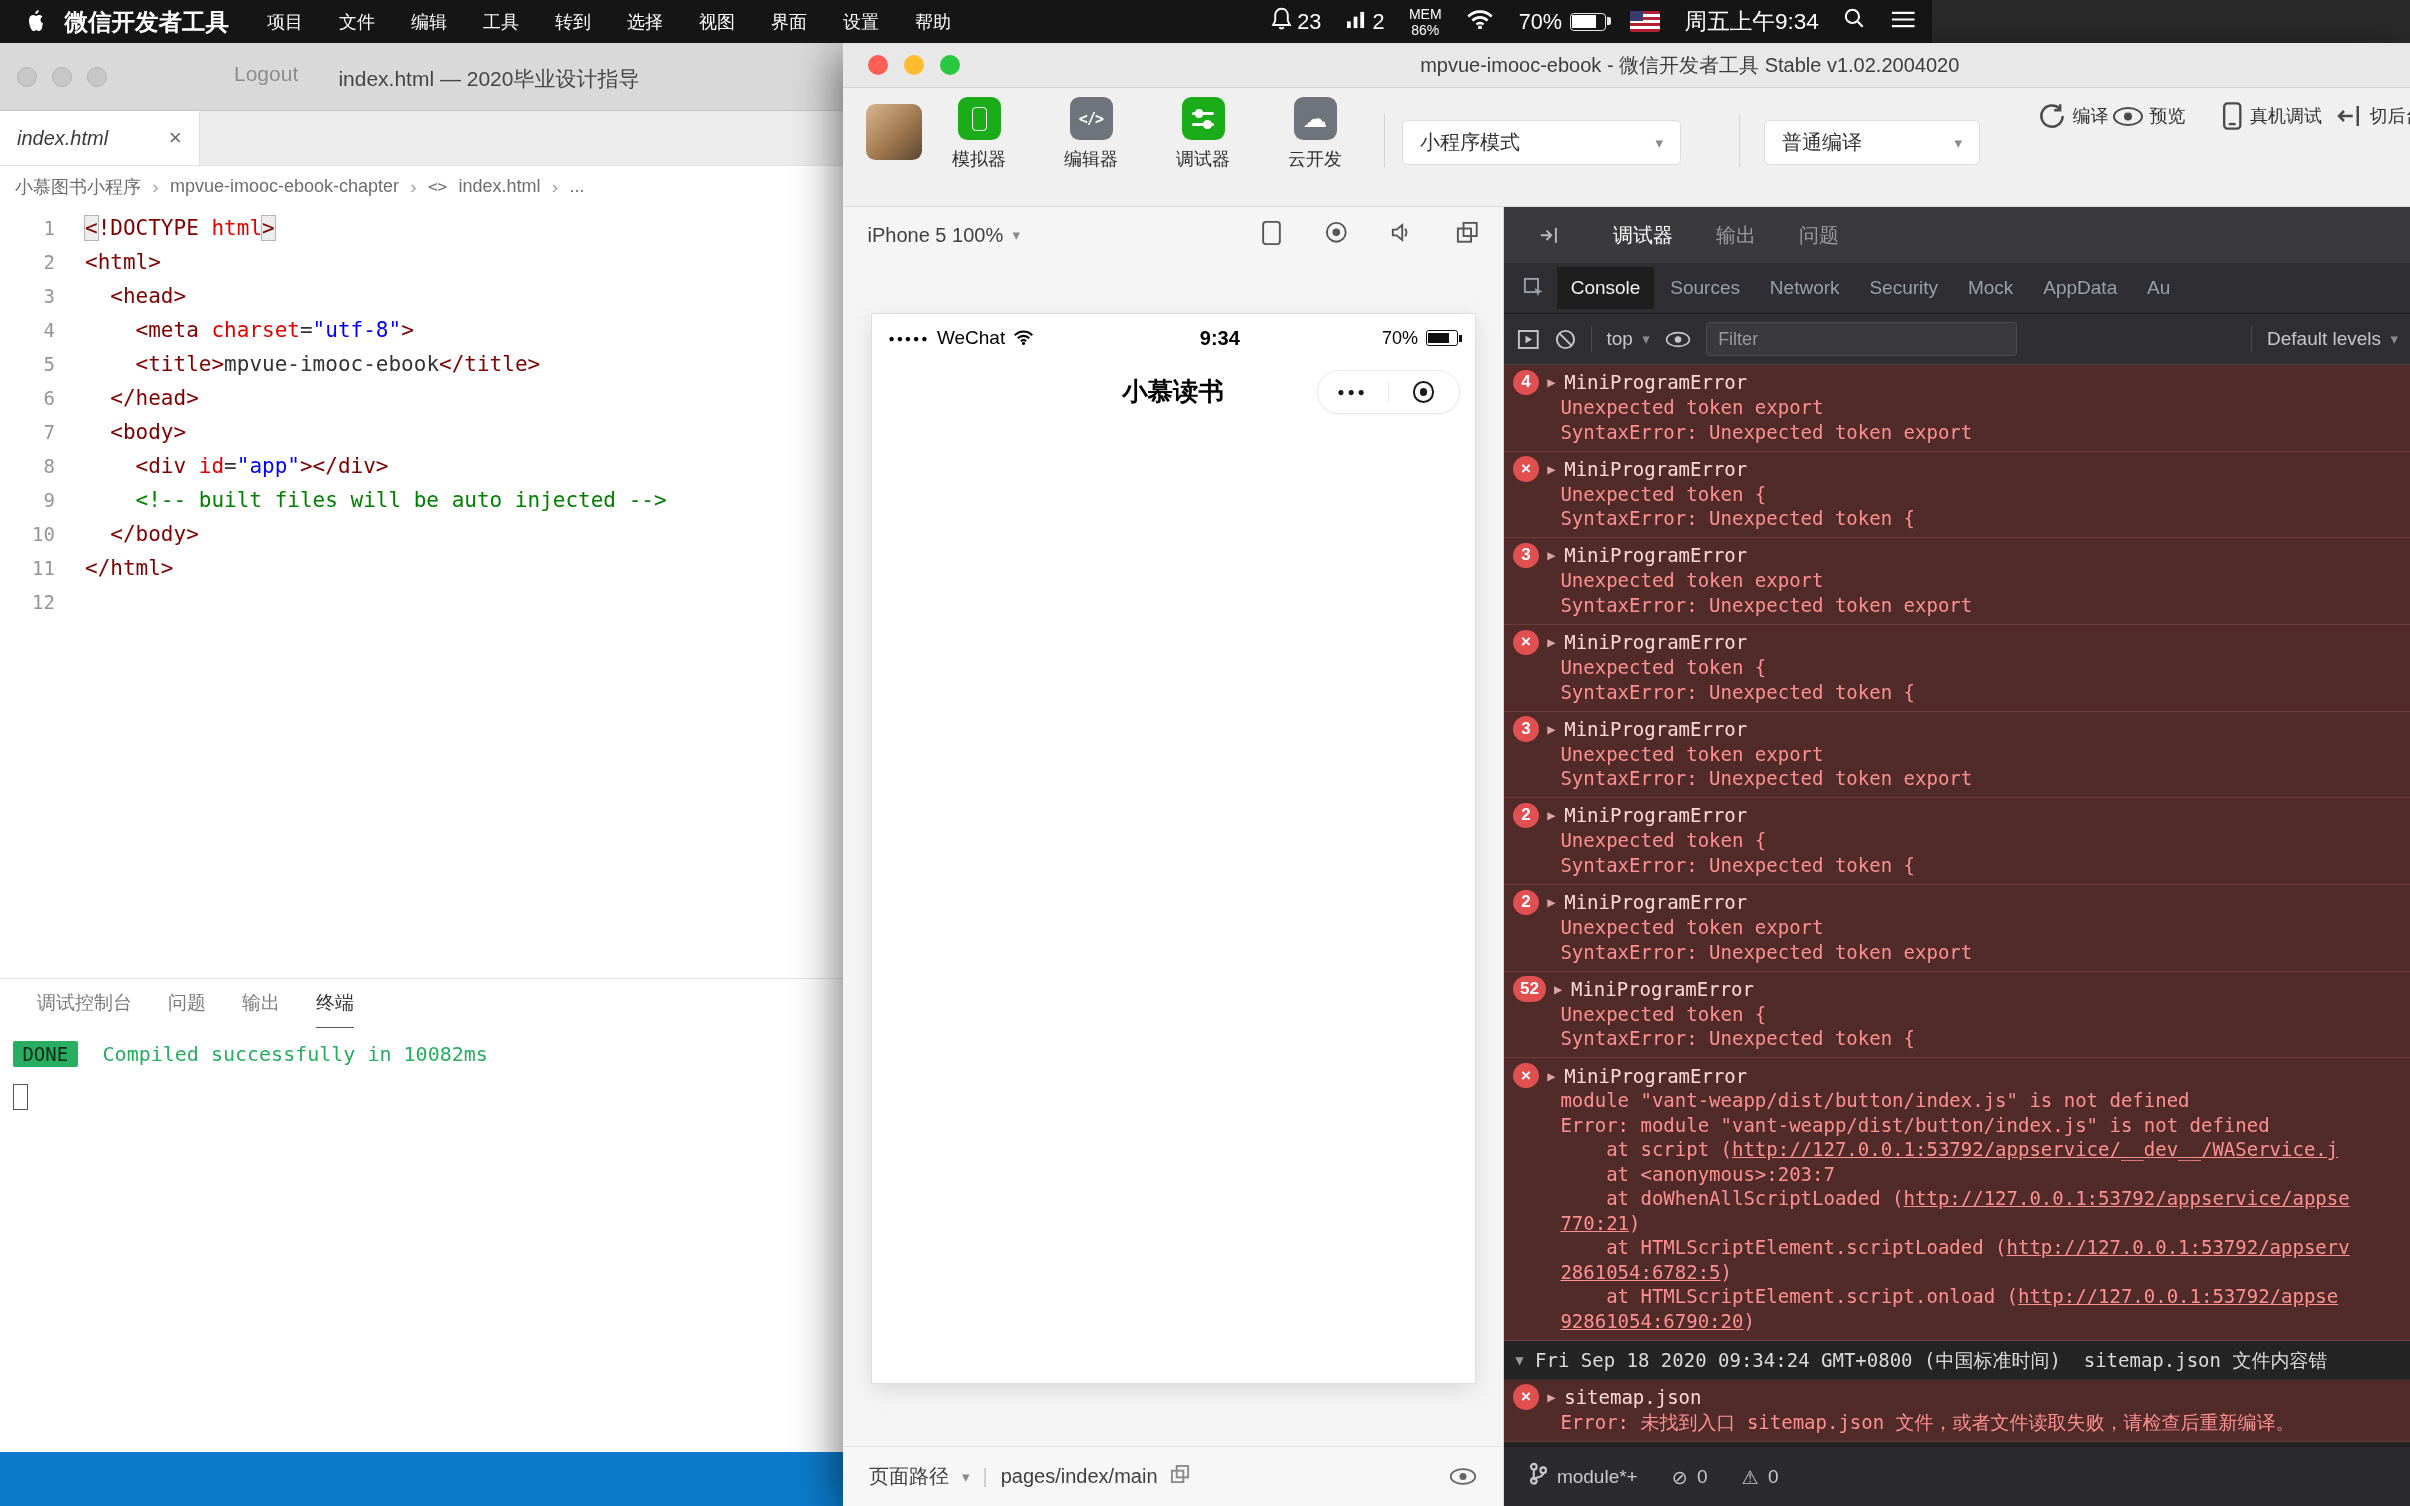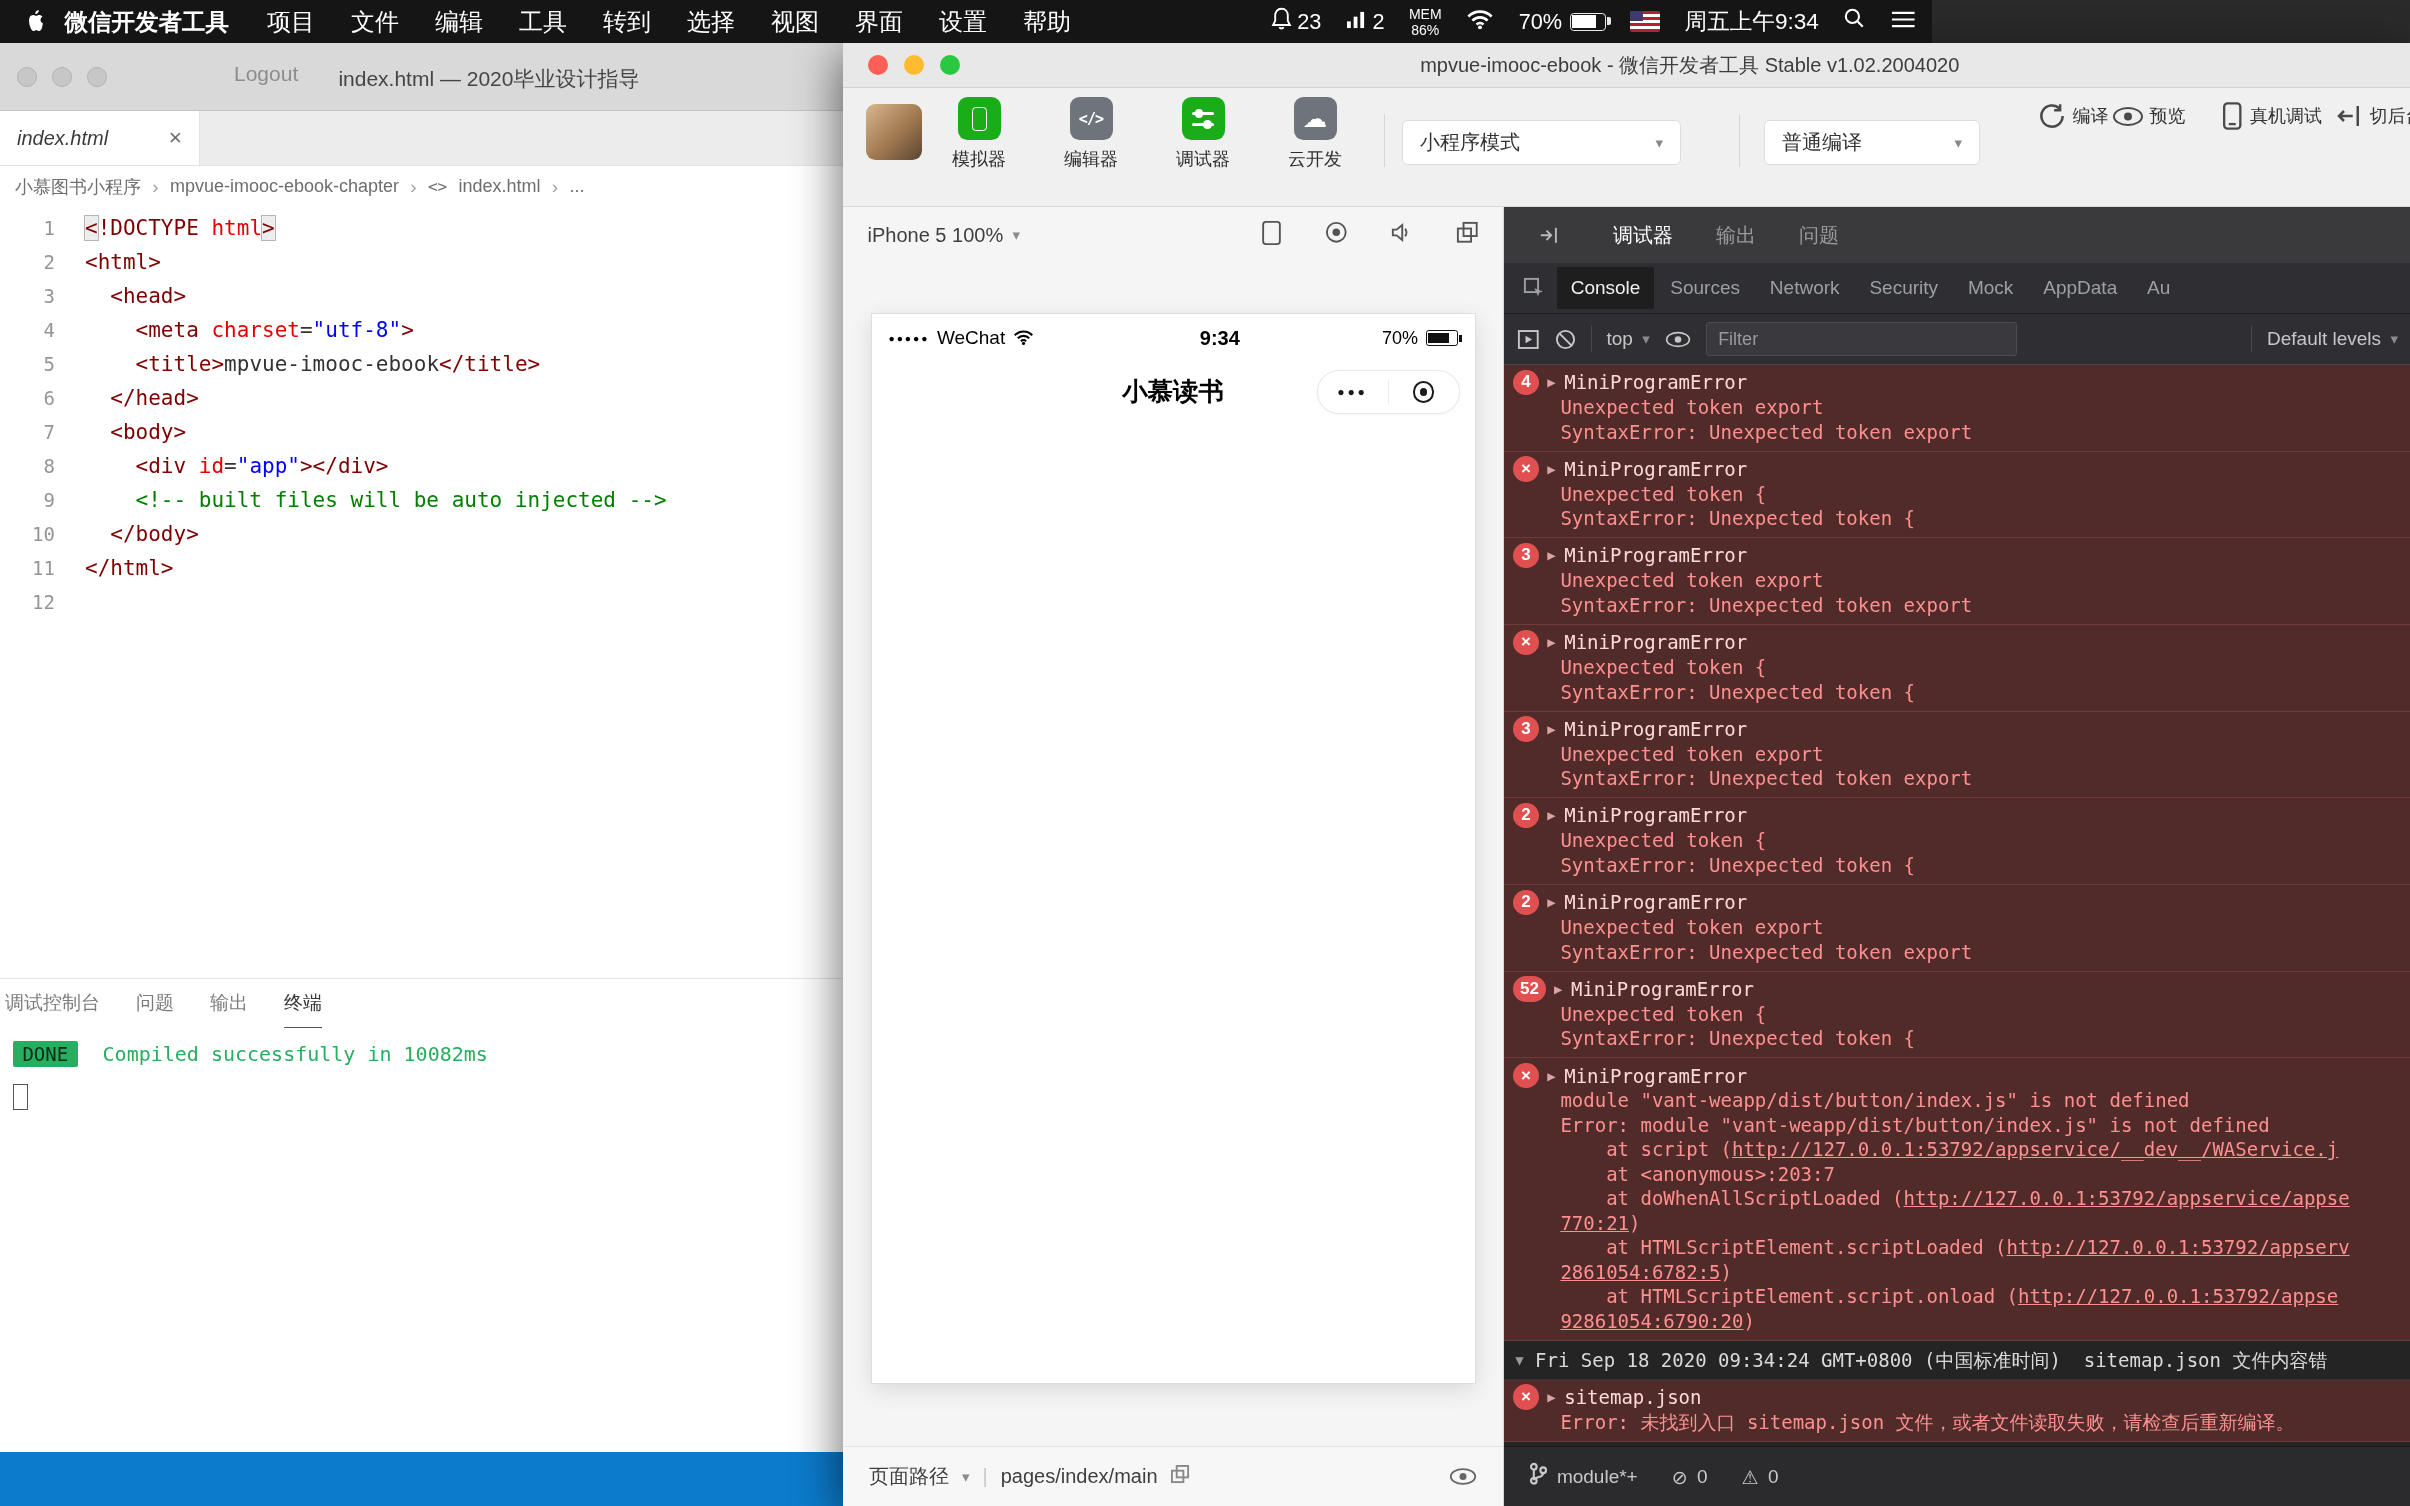--- a/index.html
+++ b/index.html
@@ -7,21 +7,21 @@
   b,i{font-style:normal;font-weight:normal;}
   .screen{position:relative;width:2411px;height:1507px;background:#2a2a2a;overflow:hidden;
     font-family:"Liberation Sans",sans-serif;color:#222;}
 
   
   .menubar{position:absolute;left:0;top:0;width:1932px;height:43px;background:#151515;
     display:flex;align-items:center;color:#fff;padding:0 17px;z-index:50;}
   .mb-apple{display:flex;align-items:center;margin:0 19px 0 7.5px;}
   .mb-app{font-weight:bold;font-size:23.5px;margin-right:38px;white-space:nowrap;}
   .mb-menus{display:flex;align-items:center;}
-  .mb-item{font-size:24px;margin-right:36px;white-space:nowrap;}
+  .mb-item{font-size:18px;margin-right:36px;white-space:nowrap;}
   .mb-right{margin-left:auto;display:flex;align-items:center;gap:24.5px;font-size:21.7px;}
   .mb-st{display:flex;align-items:center;gap:5.6px;}
   .mem{display:flex;flex-direction:column;align-items:center;font-size:14px;line-height:16px;}
   .mb-batt{display:flex;align-items:center;gap:7.5px;}
   .batt{width:36px;height:18px;border:1.9px solid #e8e8e8;border-radius:3.8px;position:relative;display:inline-block;}
   .batt::before{content:'';position:absolute;left:1.9px;top:1.9px;bottom:1.9px;width:68%;background:#fff;}
   .batt::after{content:'';position:absolute;right:-6.6px;top:3.8px;width:3.8px;height:7.5px;background:#e8e8e8;border-radius:0 1.9px 1.9px 0;}
   .flag{width:30px;height:21px;border-radius:1.9px;position:relative;display:inline-block;
     background:repeating-linear-gradient(180deg,#b22234 0 3px,#fff 3px 6px);}
   .flag::before{content:'';position:absolute;left:0;top:0;width:13px;height:10.4px;background:#3c3b6e;}
@@ -46,21 +46,21 @@
   .code-line{display:flex;height:34px;align-items:center;}
   .ln{flex:0 0 55px;text-align:right;color:#959595;font-family:"DejaVu Sans Mono",monospace;font-size:19px;}
   .lc{padding-left:30px;font-family:"DejaVu Sans Mono",monospace;font-size:21px;white-space:pre;color:#333;}
   .tok.tag{color:#800000;}
   .tok.attr{color:#e50000;}
   .tok.str{color:#0000ff;}
   .tok.cmt{color:#008000;}
   .tok.pl{color:#333;}
   .tok.bm{background:#ededed;outline:0.9px solid #b6b6b6;}
   .vs-panel{flex:0 0 474px;border-top:0.9px solid #e3e3e3;display:flex;flex-direction:column;background:#fff;}
-  .vp-tabs{flex:0 0 49px;display:flex;gap:36px;padding:0 5px;align-items:stretch;}
+  .vp-tabs{flex:0 0 49px;display:flex;gap:36px;padding:0 37px;align-items:stretch;}
   .vp-tab{font-size:19px;color:#7c7c7c;display:flex;align-items:center;border-bottom:1.9px solid transparent;}
   .vp-tab.active{color:#383838;border-bottom-color:#555;}
   .vs-terminal{flex:1;padding:13px 13px;font-family:"DejaVu Sans Mono",monospace;font-size:20px;}
   .term-line{display:flex;align-items:center;gap:25px;}
   .done-badge{background:var(--terminal-green,#27ae60);color:#0d2a16;padding:1.9px 9.4px;font-size:19px;border-radius:1.9px;}
   .term-msg{color:var(--terminal-green,#27ae60);}
   .term-cursor{display:inline-block;width:15px;height:26px;border:1.9px solid #555;margin-top:17px;}
   .vs-statusbar{flex:0 0 54px;background:var(--statusbar-blue,#0c7bcc);}
 
   

